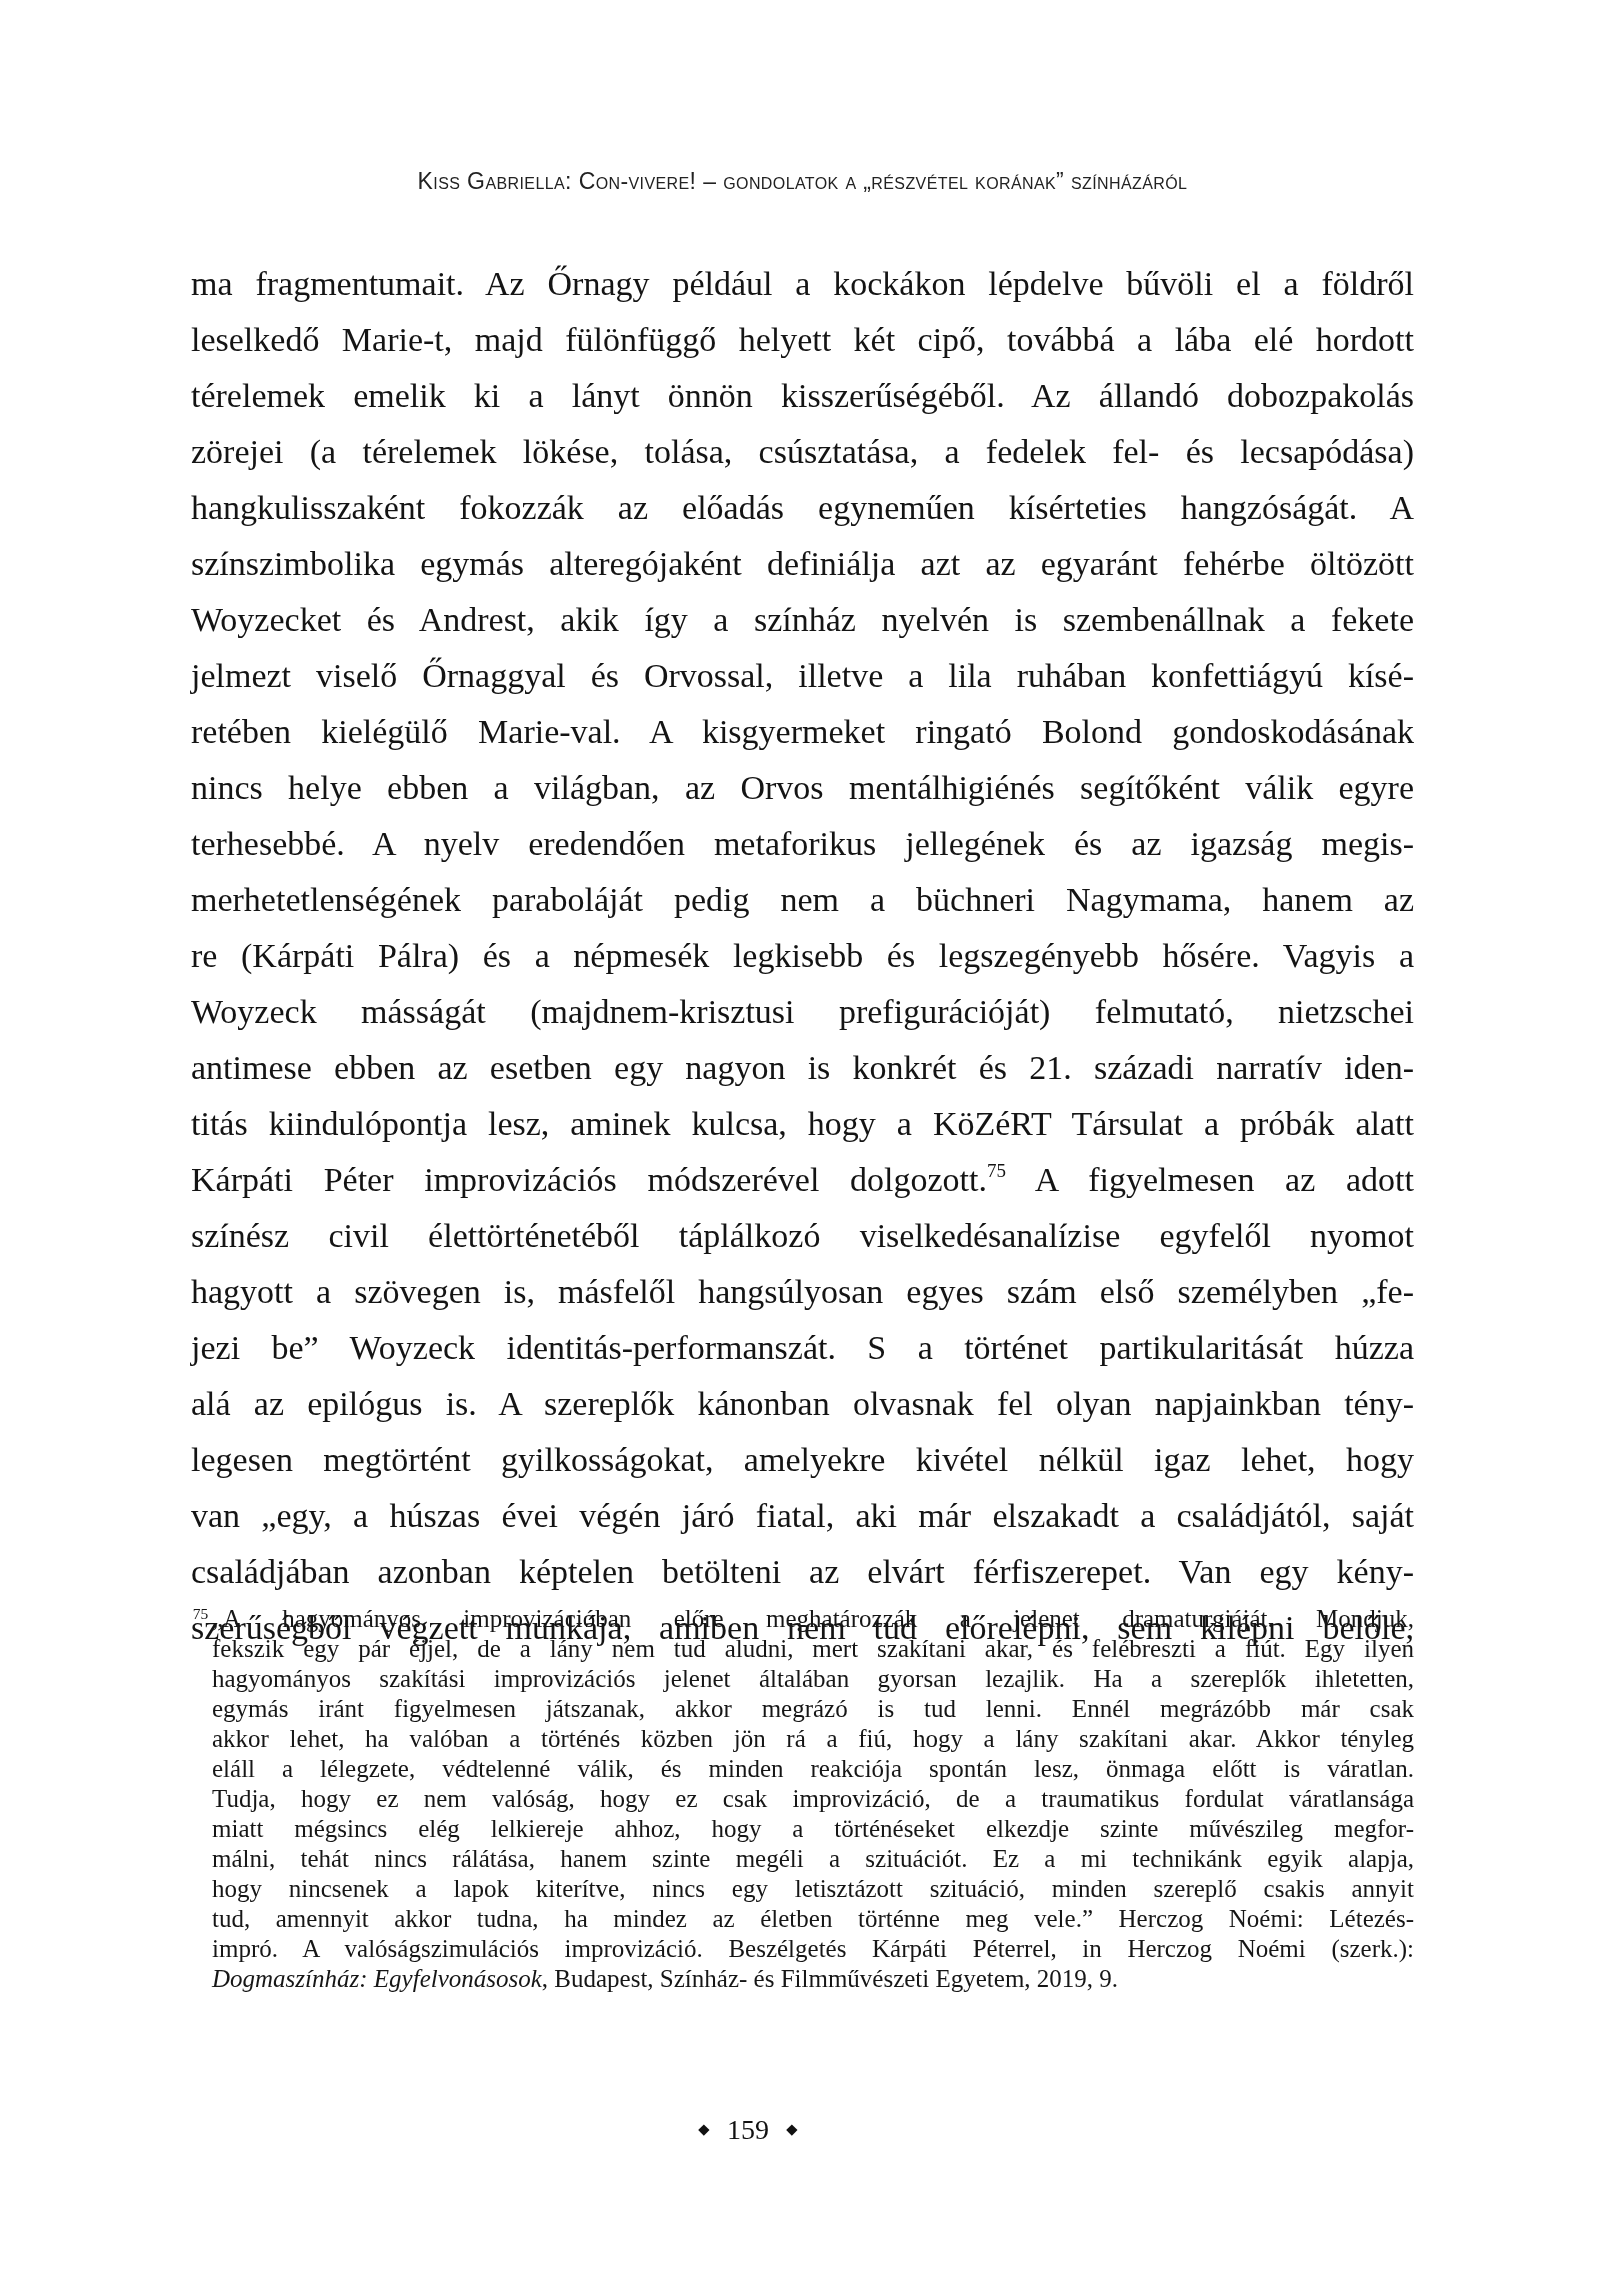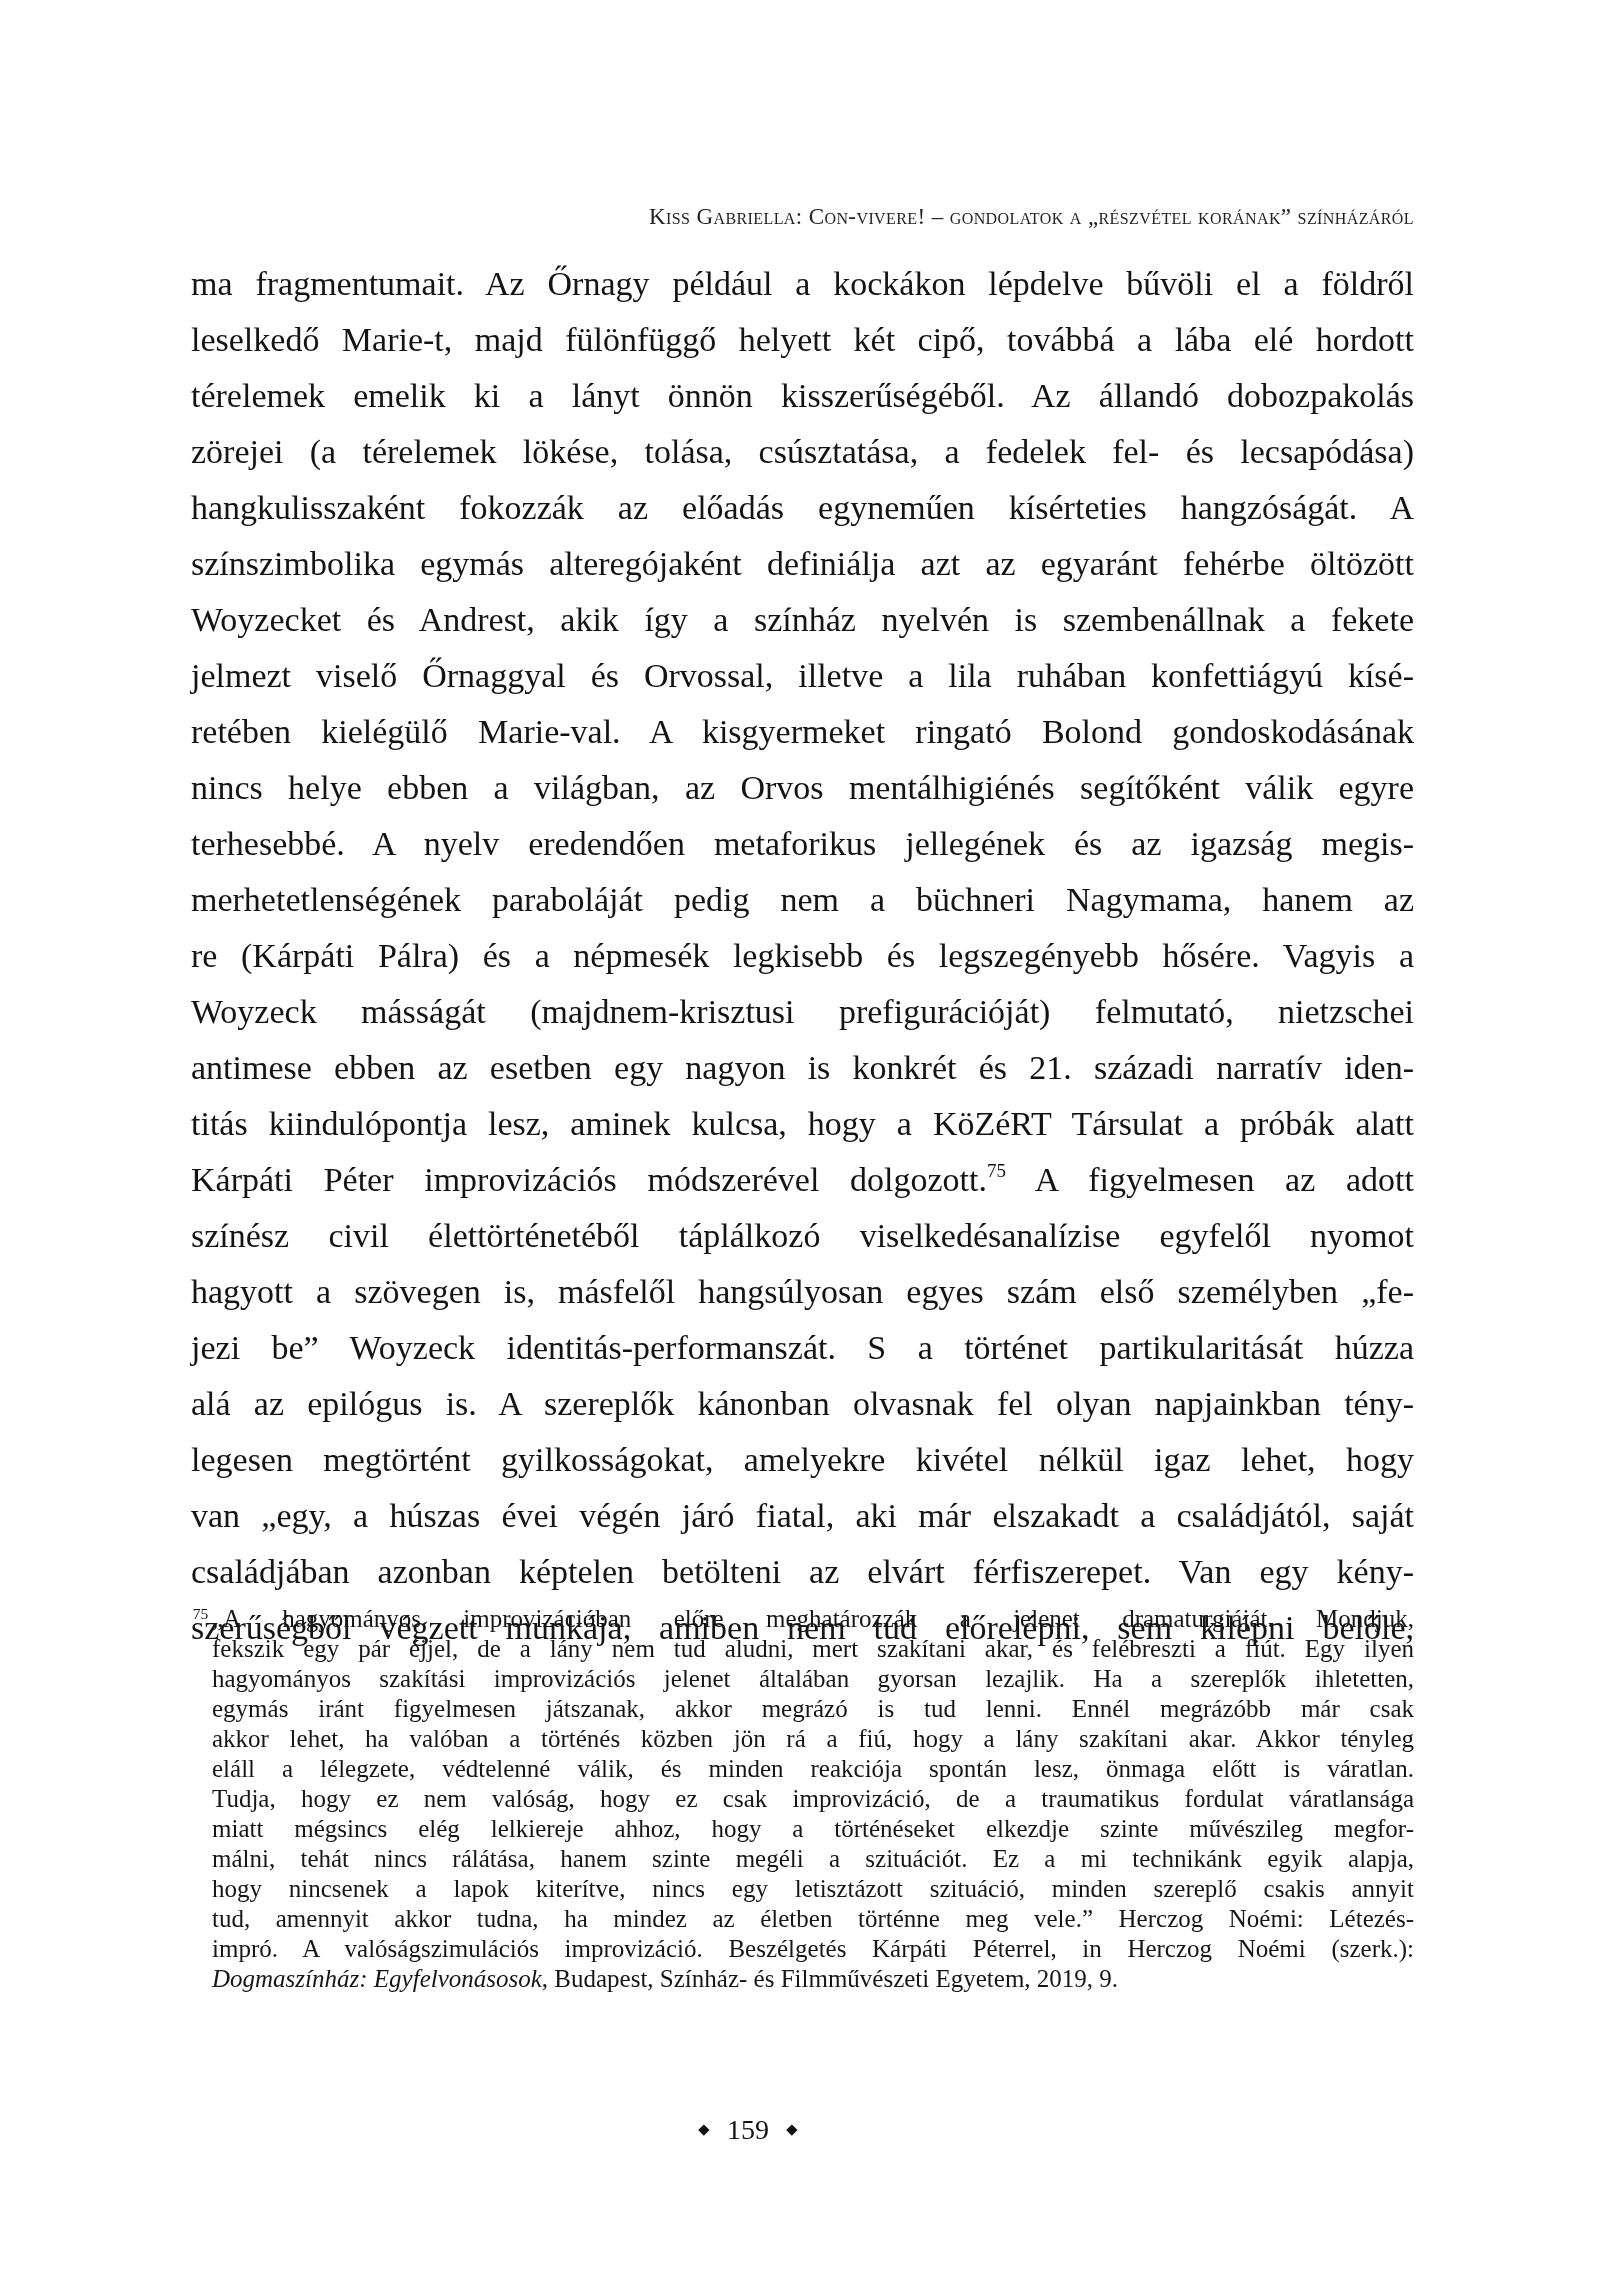--- a/index.html
+++ b/index.html
@@ -1,25 +1,24 @@
 <!DOCTYPE html>
 <html style="font-size:13.8px"><head>
 <meta charset="utf-8">
 <style>
   html, body { margin: 0; padding: 0; background: #ffffff; }
   body { width: 1605px; height: 2295px; position: relative; overflow: hidden; color: #1a1a1a; }
   .page { position: absolute; left: 0; top: 0; width: 1605px; height: 2295px; background: #ffffff; }
   .running-head {
     position: absolute; left: 191px; width: 1223px; top: 168px;
-    text-align: right;
-    font-family: Liberation Serif, serif;
+    text-align: center;
+    font-family: Liberation Sans, sans-serif;
     font-size: 23px; letter-spacing: 0.4px;
     font-variant: small-caps;
     color: #222;
-    margin-top: 36px;
   }
   .body-text {
     position: absolute; left: 191px; width: 1223px; top: 256px;
     font-family: "Liberation Serif", "DejaVu Serif", serif;
     font-size: 34px; line-height: 56px; color: #141414;
   }
   .line {
     display: block; text-align: justify; text-align-last: justify;
     white-space: nowrap; height: 56px; overflow: visible;
   }

